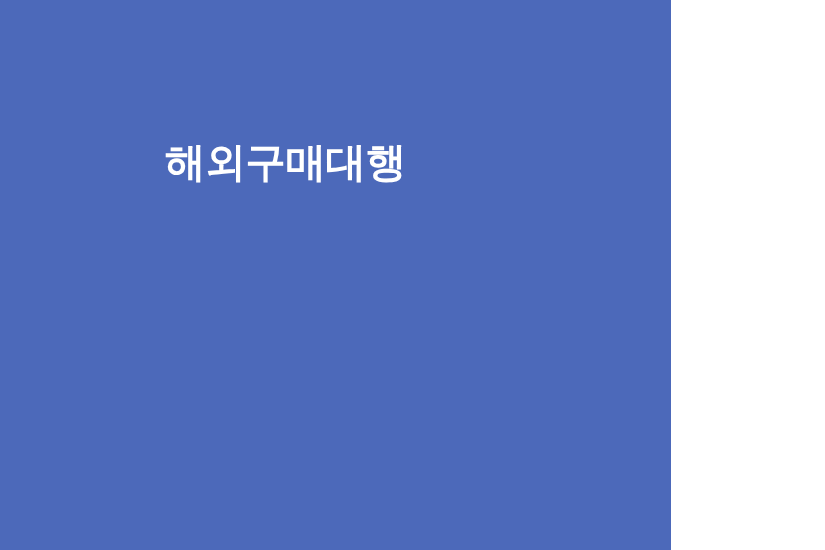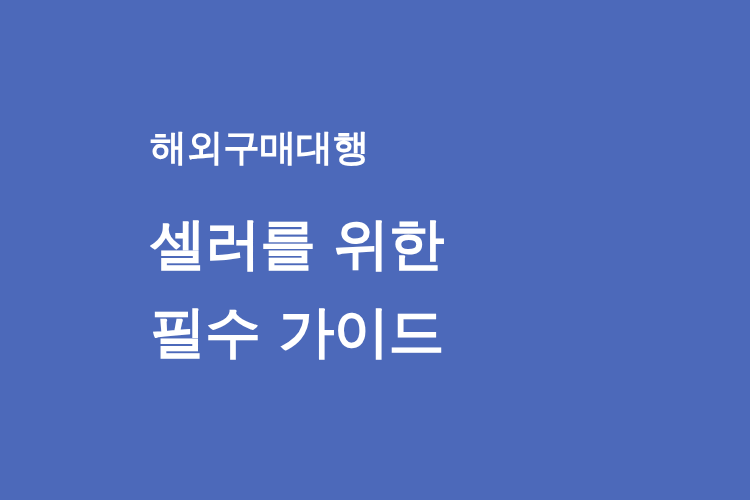--- a/index.html
+++ b/index.html
@@ -11,21 +11,21 @@
   body {
     width: 750px;
     height: 500px;
     overflow: hidden;
     font-family: "DejaVu Sans", "Liberation Sans", sans-serif;
   }
 
   .banner {
     position: relative;
     box-sizing: border-box;
-    width: 750px;
+    width: 610px;
     height: 500px;
     background-color: #4c69ba;
     overflow: hidden;
   }
 
   .banner-content {
     position: absolute;
     left: 150px;
     top: 126px;
     width: 560px;
@@ -59,19 +59,15 @@
 </style>
 </head>
 <body>
 
 <div class="banner" style="background-color: rgb(76, 105, 186);">
 
   <div class="banner-content">
 
     <span class="eyebrow-line" style="color: rgb(255, 255, 255);">해외구매대행</span>
 
-    <div class="headline">
-      <span class="headline-line" style="color: rgb(255, 255, 255);">셀러를 위한</span>
-      <span class="headline-line" style="color: rgb(255, 255, 255);">필수 가이드</span>
-    </div>
 
   </div>
 </div>
 
 </body></html>

